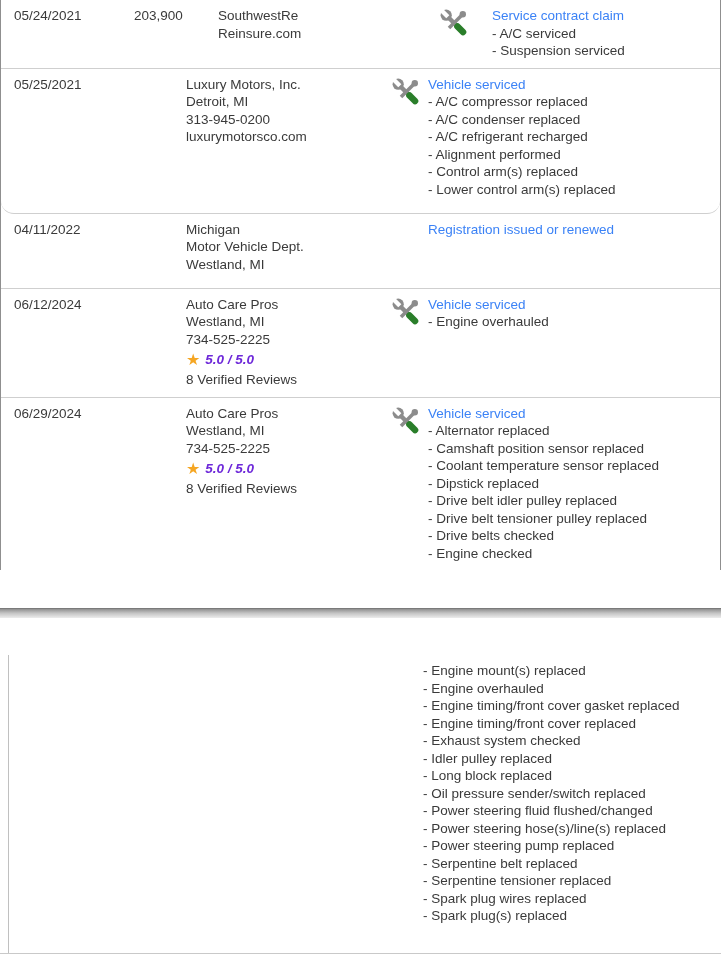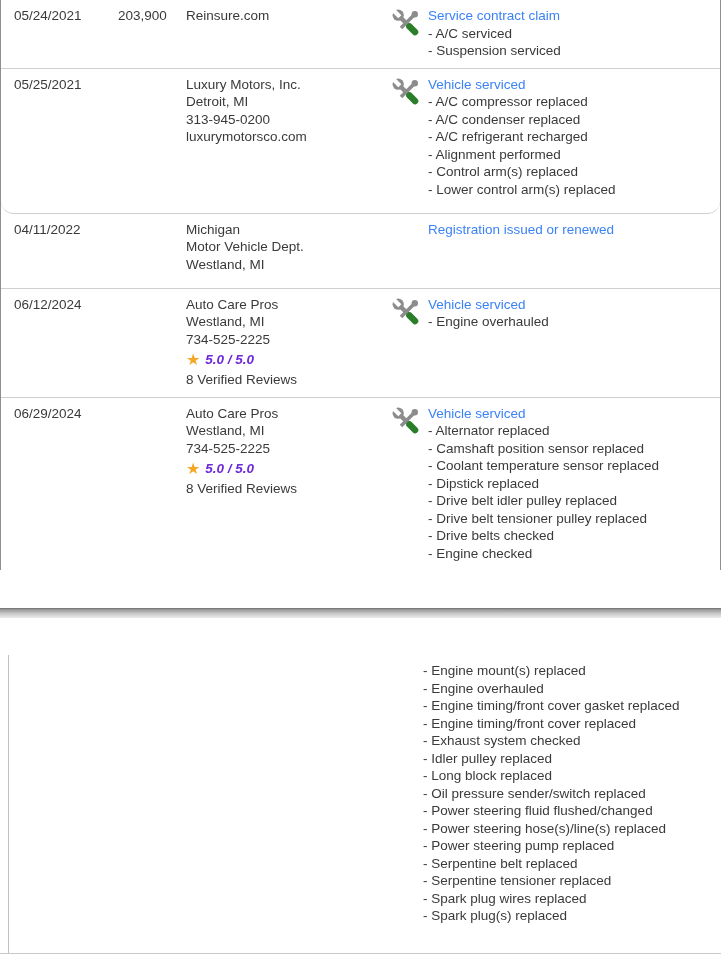--- a/index.html
+++ b/index.html
@@ -15,21 +15,21 @@
     border-left:1px solid #8f8f8f;
     border-right:1px solid #8f8f8f;
     box-sizing:border-box;
   }
   .row{
     display:flex;align-items:flex-start;
     padding:7px 4px 8px 13px;
     border-bottom:1px solid #cfcfcf;
     box-sizing:border-box;
   }
-  .row:nth-child(1){min-height:66px;}
+  .row:nth-child(1){min-height:66px;gap:16px;}
   .row:nth-child(2){min-height:145px;border-radius:13px;}
   .row:nth-child(3){min-height:75px;}
   .row:nth-child(4){min-height:103px;}
   .row:nth-child(5){min-height:172px;border-bottom:none;}
   .c-date{width:104px;flex:none;}
   .c-mileage{width:68px;flex:none;}
   .c-source{width:205px;flex:none;}
   .c-icon{width:37px;flex:none;padding-top:1px;}
   .c-comments{flex:1;min-width:0;}
   .comment-title{font-weight:400;color:#3b82f6;}
@@ -64,20 +64,21 @@
 
 <div class="report">
 
   <div class="table-section">
     <div id="rows">
   <div class="row">
     <div class="c-date">05/24/2021</div>
     <div class="c-mileage">203,900</div>
     <div class="c-source">
       <div class="src-lines">
+              <div class="src-line">SouthwestRe</div>
               <div class="src-line">Reinsure.com</div>
             </div>
 
     </div>
     <div class="c-icon">
       <span class="service-icon">
         <svg width="30" height="30" viewBox="0 0 30 30" aria-hidden="true">
           <circle cx="23.8" cy="6.2" r="3.2" fill="#8c8c8c"></circle>
           <line x1="22.5" y1="7.5" x2="10" y2="20" stroke="#8c8c8c" stroke-width="3.6"></line>
           <circle cx="7.2" cy="7.2" r="5.6" fill="#8c8c8c"></circle>

